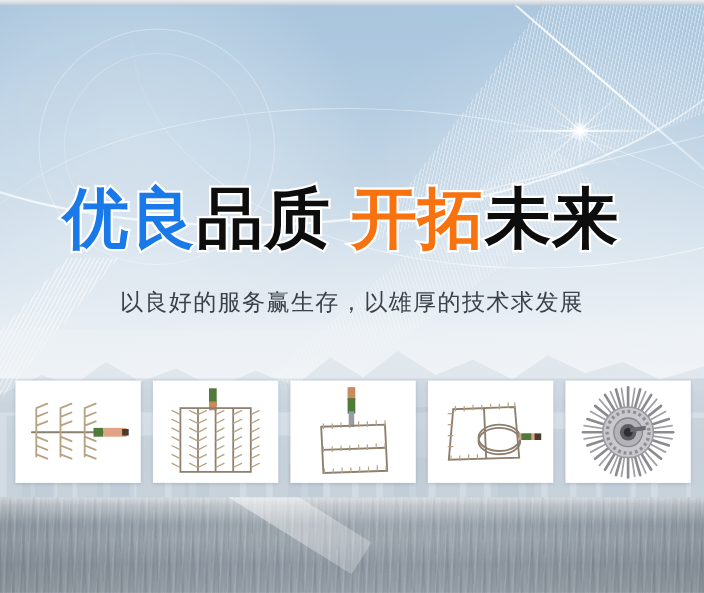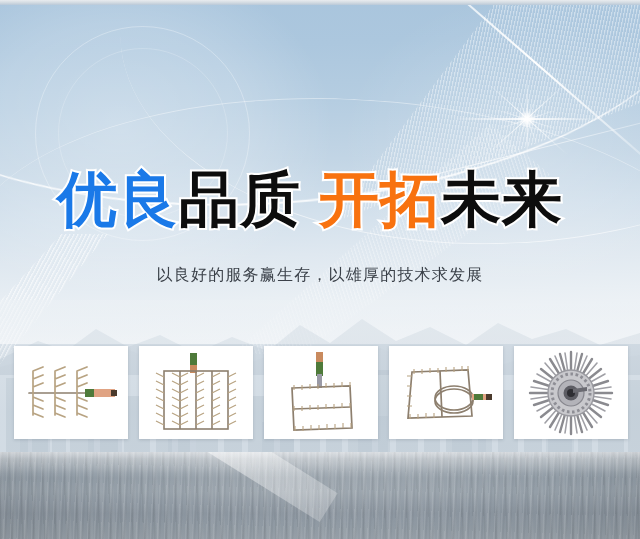--- a/index.html
+++ b/index.html
@@ -263,21 +263,21 @@
   }
   .hl-blue   { color:#1a79e8; }
   .hl-dark   { color:#0d0d0d; }
   .hl-orange { color:#f8720f; }
   .hl-gap    { -webkit-text-stroke:0 !important; display:inline-block; width:18px; }
 
   
   .subtitle {
     position:absolute; left:0; top:261px; width:640px;
     text-align:center;
-    font-size:16px;
+    font-size:21px;
     line-height:28px;
     letter-spacing:1.2px;
     color:#3b4149;
     white-space:nowrap;
     z-index:6;
     font-family:"DejaVu Sans","Liberation Sans",sans-serif;
   }
 
   
   .cards {

